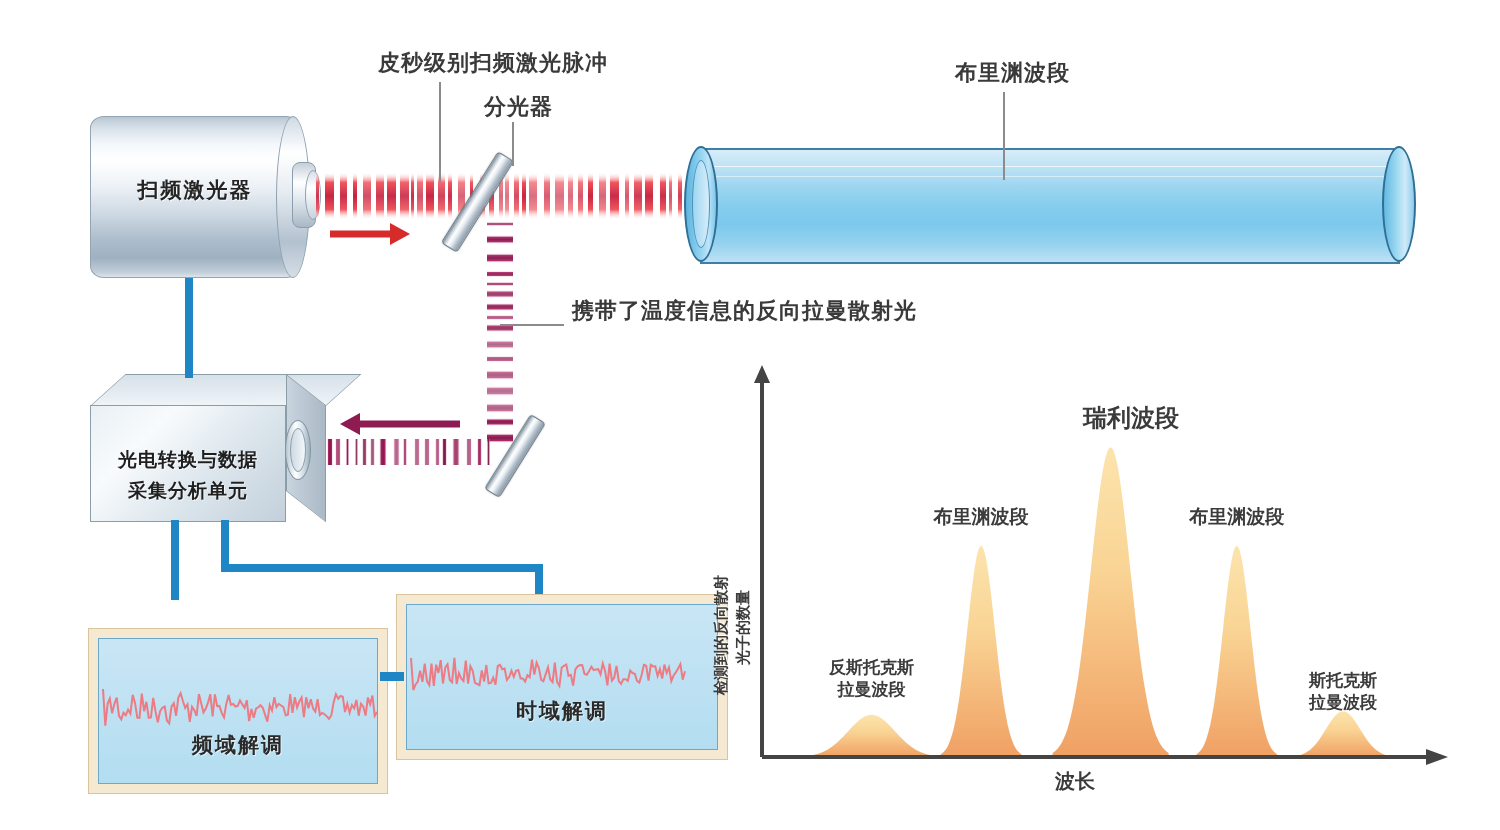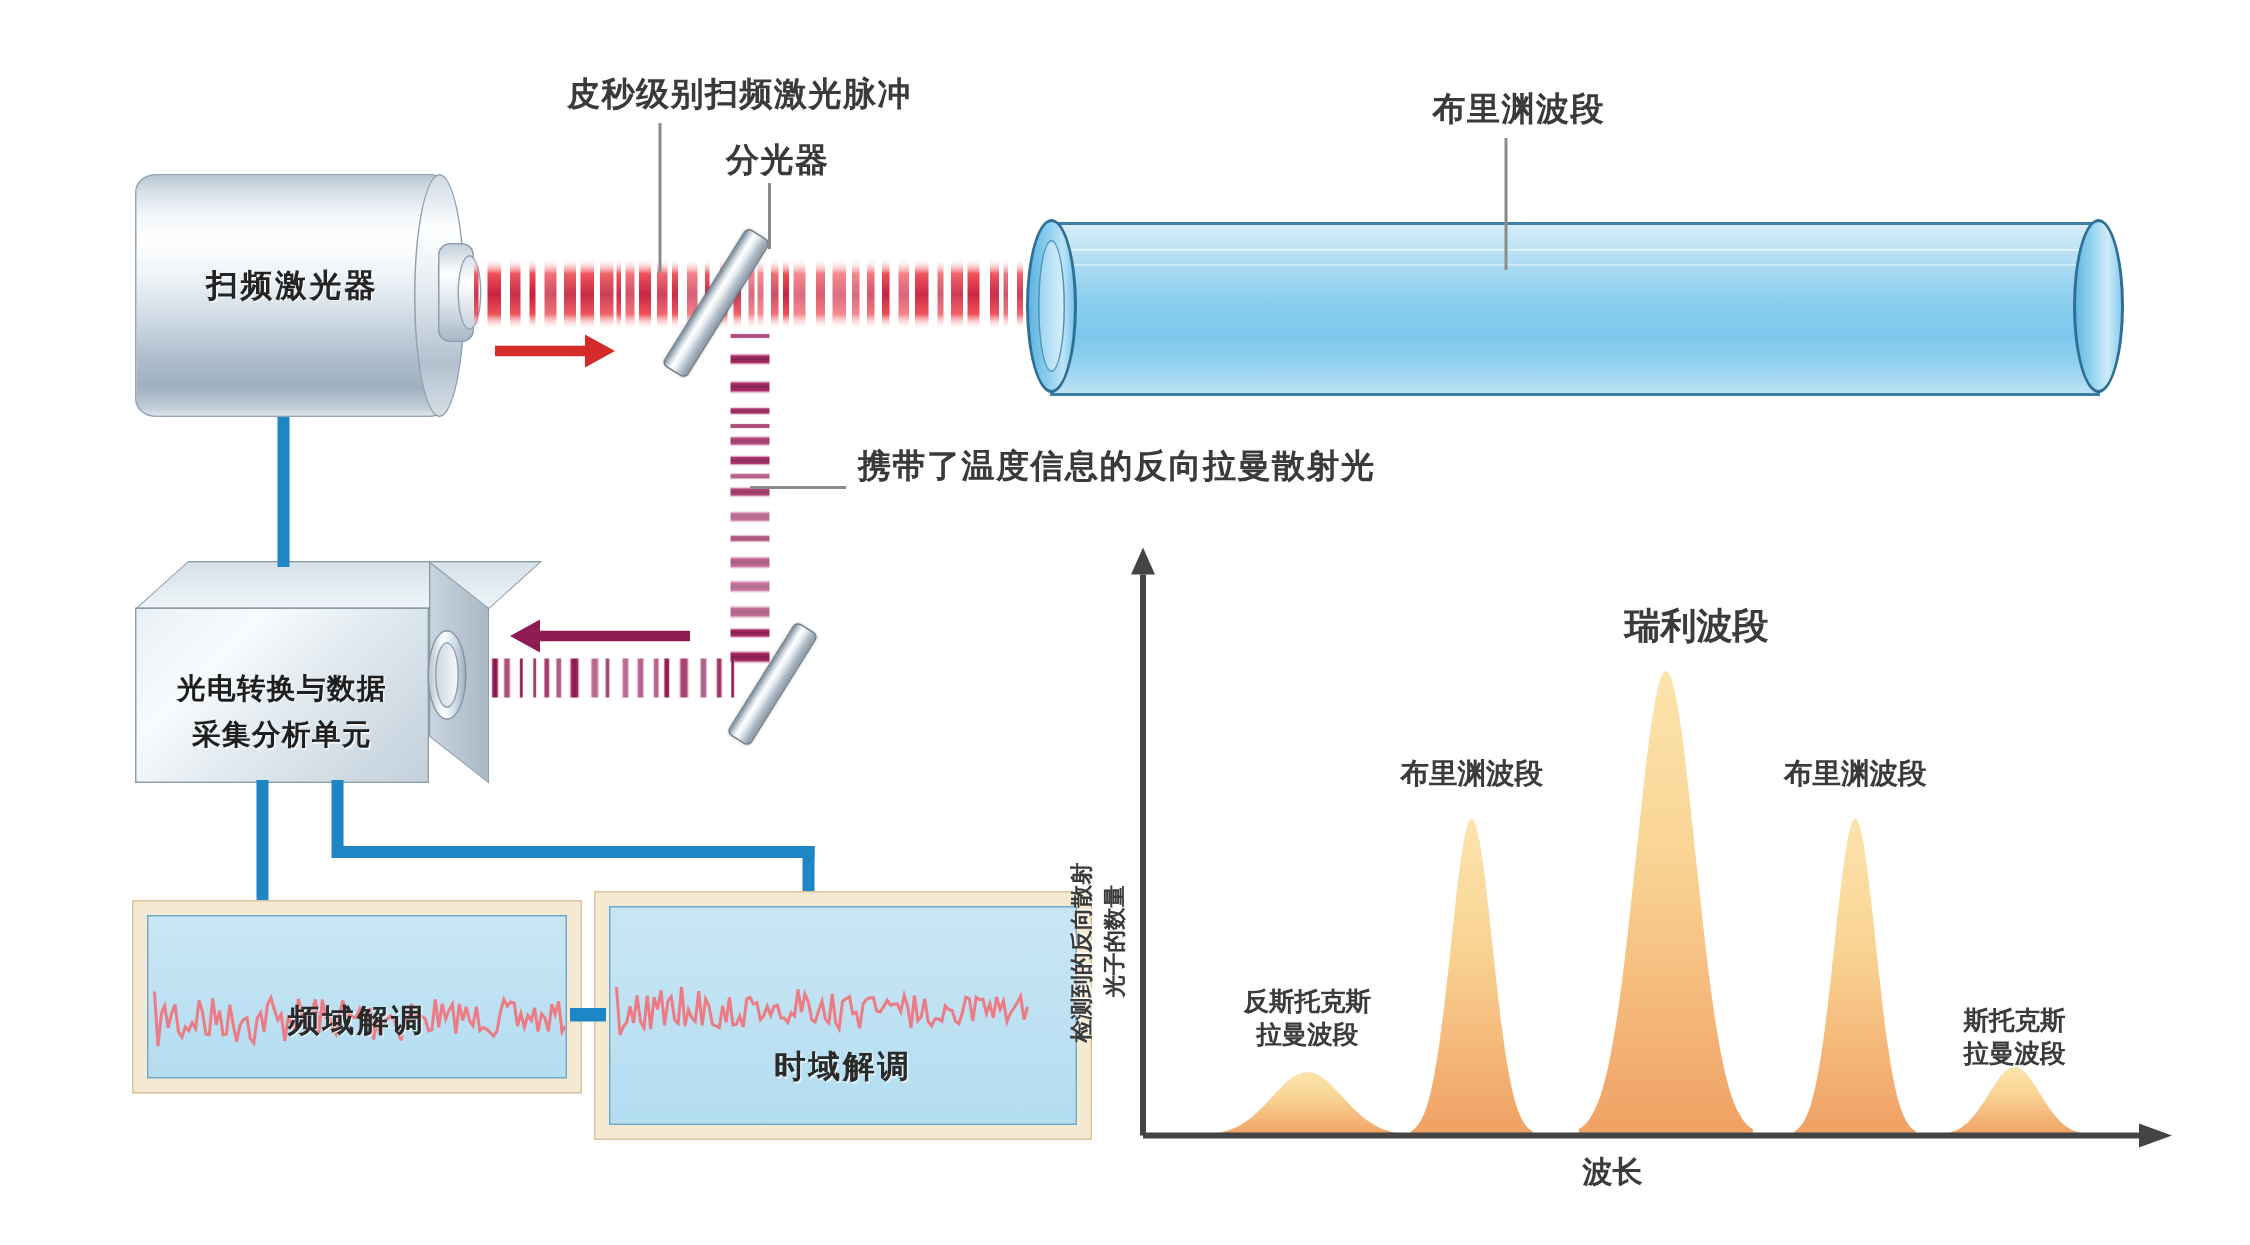--- a/index.html
+++ b/index.html
@@ -301,21 +301,21 @@
     <div>光电转换与数据</div>
     <div>采集分析单元</div>
   </div>
 
   <div class="wire" style="left:185px;top:278px;width:8px;height:100px;"></div>
   <div class="wire" style="left:171px;top:520px;width:8px;height:80px;"></div>
   <div class="wire" style="left:221px;top:520px;width:8px;height:44px;"></div>
   <div class="wire" style="left:221px;top:564px;width:322px;height:8px;"></div>
   <div class="wire" style="left:535px;top:564px;width:8px;height:36px;"></div>
 
-  <div class="panel" style="left:88px;top:600px;width:300px;height:129px;">
+  <div class="panel" style="left:88px;top:628px;width:300px;height:166px;">
     <div class="panel-inner">
       <svg width="282" height="148" viewBox="0 0 282 148" style="position:absolute;left:0;top:0;">
         <polyline id="wave-a" fill="none" stroke="#ec7b84" stroke-width="2" points="4.0,50.0 6.3,86.6 8.6,64.8 10.8,59.6 13.1,74.2 15.4,64.8 17.7,58.6 20.0,76.9 22.3,80.4 24.5,73.7 26.8,76.2 29.1,70.7 31.4,74.7 33.7,55.9 36.0,63.9 38.3,78.5 40.5,78.8 42.8,54.6 45.1,72.2 47.4,62.8 49.7,78.9 51.9,78.4 54.2,58.9 56.5,72.4 58.8,83.4 61.1,72.2 63.4,68.7 65.7,67.5 67.9,81.5 70.2,84.4 72.5,67.7 74.8,64.2 77.1,76.7 79.3,58.8 81.6,54.2 83.9,62.0 86.2,69.0 88.5,65.3 90.8,82.8 93.0,67.8 95.3,71.2 97.6,76.8 99.9,55.0 102.2,64.3 104.5,73.4 106.8,69.5 109.0,63.7 111.3,55.2 113.6,77.5 115.9,55.4 118.2,67.2 120.4,66.9 122.7,73.9 125.0,78.3 127.3,64.9 129.6,56.0 131.9,65.8 134.2,64.9 136.4,67.5 138.7,66.9 141.0,61.4 143.3,65.4 145.6,68.8 147.8,61.2 150.1,82.1 152.4,70.0 154.7,78.8 157.0,69.7 159.3,68.3 161.5,66.2 163.8,68.7 166.1,75.9 168.4,82.6 170.7,66.2 173.0,71.5 175.3,58.3 177.5,68.1 179.8,64.8 182.1,66.5 184.4,68.1 186.7,76.2 188.9,75.6 191.2,55.2 193.5,73.9 195.8,58.2 198.1,68.4 200.4,62.3 202.6,58.5 204.9,78.1 207.2,58.3 209.5,69.3 211.8,60.2 214.1,69.6 216.3,72.8 218.6,60.2 220.9,76.0 223.2,74.0 225.5,75.2 227.8,77.4 230.0,79.8 232.3,76.4 234.6,63.5 236.9,55.3 239.2,59.7 241.5,57.0 243.8,57.8 246.0,73.0 248.3,64.6 250.6,73.7 252.9,66.0 255.2,69.3 257.4,60.9 259.7,76.7 262.0,64.9 264.3,67.7 266.6,76.5 268.9,58.5 271.1,65.3 273.4,56.6 275.7,76.9 278.0,73.0"></polyline>
       </svg>
       <div class="panel-cap">频域解调</div>
     </div>
   </div>
 
   <div class="panel" style="left:396px;top:594px;width:332px;height:166px;">
     <div class="panel-inner">

